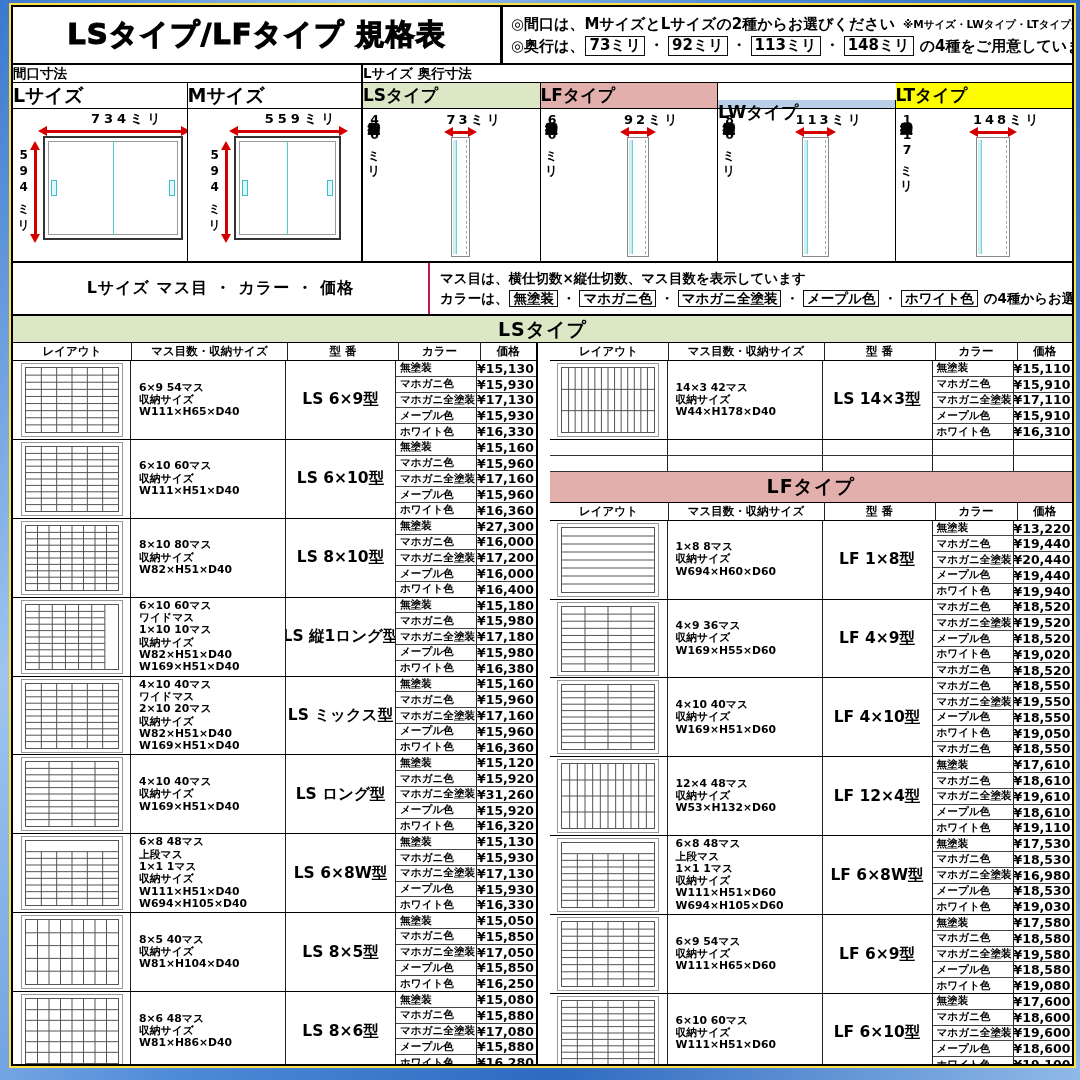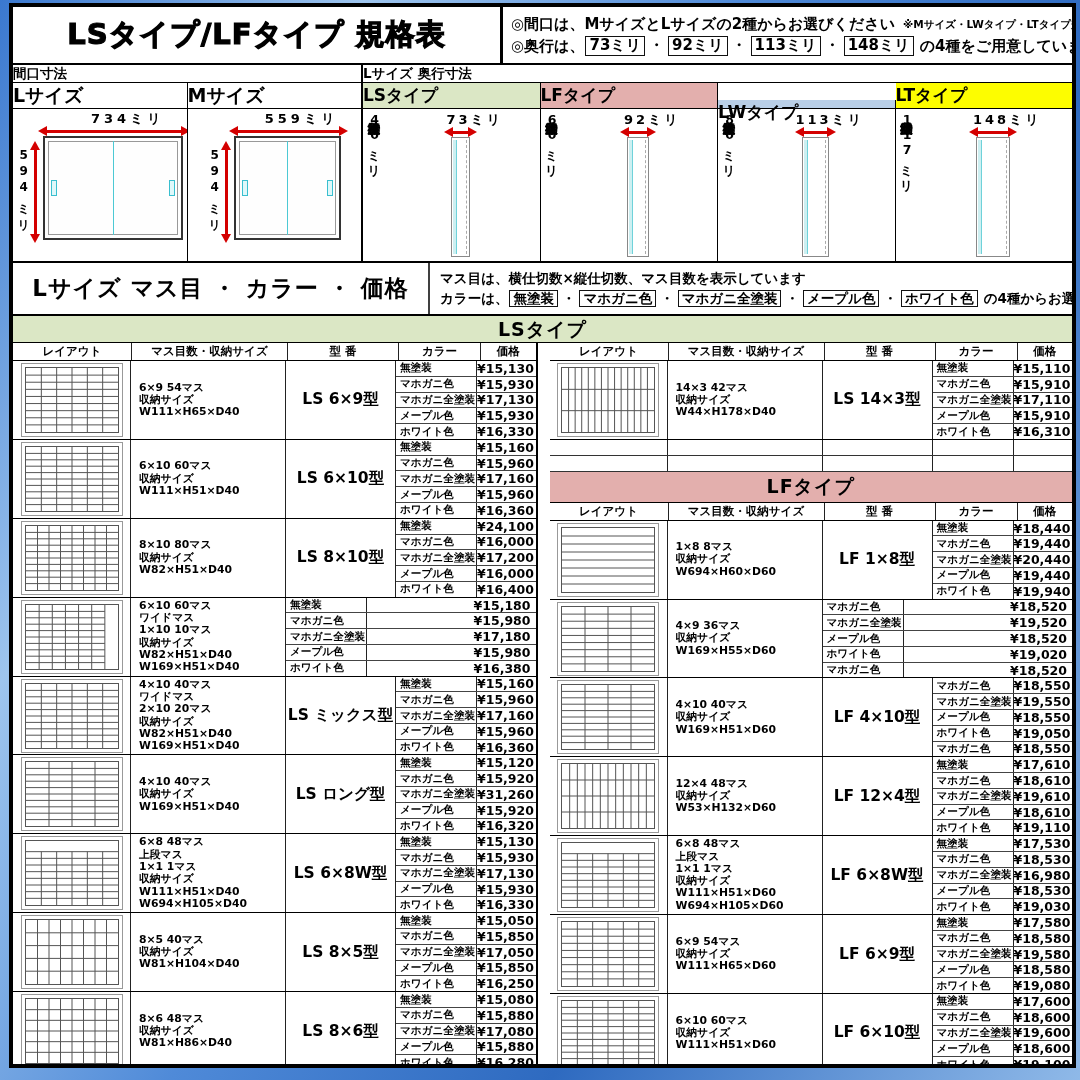--- a/index.html
+++ b/index.html
@@ -2,21 +2,21 @@
 <html><head>
 <meta charset="utf-8">
 <style>
   html,body{margin:0;padding:0;}
   body{
     width:1080px;height:1080px;position:relative;overflow:hidden;
     font-family:"DejaVu Sans","Liberation Sans",sans-serif;
     background:linear-gradient(118deg,#3a78cf 0%,#9ec5ee 22%,#4f8ad8 45%,#2e6ac0 68%,#8fb9e8 100%);
     color:#000;font-weight:bold;
   }
-  .mat{position:absolute;top:3px;left:9px;right:4px;bottom:12px;background:#000000;padding:2px;box-sizing:border-box;}
+  .mat{position:absolute;top:3px;left:9px;right:4px;bottom:12px;background:#fde047;padding:2px;box-sizing:border-box;}
   .sheet{width:100%;height:100%;box-sizing:border-box;border:2.5px solid #000;background:#fff;
          display:flex;flex-direction:column;overflow:hidden;}
   
   .secA{height:56px;flex:none;display:flex;border-bottom:2px solid #000;}
   .title-cell{width:487px;flex:none;border-right:3px solid #000;display:flex;align-items:center;justify-content:center;}
   .main-title{font-size:29px;font-weight:900;letter-spacing:1px;-webkit-text-stroke:1.2px #000;}
   .notes-cell{flex:1;padding:3px 6px 2px 8px;display:flex;flex-direction:column;justify-content:center;gap:2px;}
   .note-line{display:flex;align-items:center;white-space:nowrap;font-size:15px;}
   .note-small{font-size:10.5px;margin-left:8px;}
   .boxed{border:1.5px solid #111;padding:0 3px;margin:0 1px;display:inline-block;line-height:1.15;}
@@ -49,21 +49,21 @@
   .cab-h{position:absolute;top:42%;width:4px;height:14px;border:1px solid #39bfcf;background:#dff8fa;}
   
   .depth-cell-inner{display:flex;height:100%;padding-top:3px;box-sizing:border-box;}
   .depth-vlabel{writing-mode:vertical-rl;text-orientation:upright;font-size:12.5px;line-height:15px;letter-spacing:0px;margin-left:4px;flex:none;}
   .depth-center{flex:1;display:flex;flex-direction:column;align-items:center;}
   .depth-rect{border:1px solid #888;background:#fff;position:relative;height:118px;}
   .dr-line{position:absolute;left:1px;top:2px;bottom:2px;width:3px;background:#cdeff1;border-right:1px solid #6fd2da;}
   .dr-dash{position:absolute;right:2px;top:2px;bottom:2px;width:0;border-right:1px dashed #aaa;}
   
   .secC{height:51px;flex:none;display:flex;border-bottom:2px solid #000;}
-  .secC-title{width:415px;flex:none;border-right:2px solid #404040;display:flex;align-items:center;justify-content:center;font-size:23px;font-weight:900;letter-spacing:1px;}
+  .secC-title{width:415px;flex:none;border-right:2px solid #be185d;display:flex;align-items:center;justify-content:center;font-size:16px;font-weight:900;letter-spacing:1px;}
   .secC-notes{flex:1;padding:2px 4px 2px 10px;display:flex;flex-direction:column;justify-content:center;gap:2px;}
   .secC-notes .note-line{font-size:13.5px;}
   
   .banner{flex:none;text-align:center;font-size:19px;font-weight:900;letter-spacing:1px;border-bottom:1.5px solid #000;line-height:26px;height:26px;}
   
   .bodywrap{flex:1;display:flex;overflow:hidden;gap:12px;}
   .thalf{width:50%;display:flex;flex-direction:column;overflow:hidden;}
   .thalf.left{border-right:2px solid #000;}
   .hrow{height:17px;flex:none;display:flex;border-bottom:1.5px solid #000;}
   .hcell{border-right:1px solid #222;text-align:center;font-size:11.5px;line-height:16px;overflow:hidden;white-space:nowrap;}
@@ -366,21 +366,21 @@
             </div>
             <div class="cell c-spec">
               <div class="spec-line">8×10 80マス</div>
               <div class="spec-line">収納サイズ</div>
               <div class="spec-line">W82×H51×D40</div>
             </div>
             <div class="cell c-model">LS 8×10型</div>
             <div class="c-pricing">
               <div class="psub">
                 <div class="ps-color">無塗装</div>
-                <div class="ps-price">¥24,100</div>
+                <div class="ps-price">¥27,300</div>
               </div>
               <div class="psub">
                 <div class="ps-color">マホガニ色</div>
                 <div class="ps-price">¥16,000</div>
               </div>
               <div class="psub">
                 <div class="ps-color">マホガニ全塗装</div>
                 <div class="ps-price">¥17,200</div>
               </div>
               <div class="psub">
@@ -416,20 +416,21 @@
               </div>
             </div>
             <div class="cell c-spec">
               <div class="spec-line">6×10 60マス</div>
               <div class="spec-line">ワイドマス</div>
               <div class="spec-line">1×10 10マス</div>
               <div class="spec-line">収納サイズ</div>
               <div class="spec-line">W82×H51×D40</div>
               <div class="spec-line">W169×H51×D40</div>
             </div>
+            <div class="cell c-model">LS 縦1ロング型</div>
             <div class="c-pricing">
               <div class="psub">
                 <div class="ps-color">無塗装</div>
                 <div class="ps-price">¥15,180</div>
               </div>
               <div class="psub">
                 <div class="ps-color">マホガニ色</div>
                 <div class="ps-price">¥15,980</div>
               </div>
               <div class="psub">
@@ -792,21 +793,21 @@
             </div>
             <div class="cell c-spec">
               <div class="spec-line">1×8 8マス</div>
               <div class="spec-line">収納サイズ</div>
               <div class="spec-line">W694×H60×D60</div>
             </div>
             <div class="cell c-model">LF 1×8型</div>
             <div class="c-pricing">
               <div class="psub">
                 <div class="ps-color">無塗装</div>
-                <div class="ps-price">¥18,440</div>
+                <div class="ps-price">¥13,220</div>
               </div>
               <div class="psub">
                 <div class="ps-color">マホガニ色</div>
                 <div class="ps-price">¥19,440</div>
               </div>
               <div class="psub">
                 <div class="ps-color">マホガニ全塗装</div>
                 <div class="ps-price">¥20,440</div>
               </div>
               <div class="psub">
@@ -835,20 +836,21 @@
                   <line x1="0" y1="56" x2="92" y2="56" stroke="#555" stroke-width="1" vector-effect="non-scaling-stroke"></line>
                   <line x1="0" y1="64" x2="92" y2="64" stroke="#555" stroke-width="1" vector-effect="non-scaling-stroke"></line>
                 </svg>
               </div>
             </div>
             <div class="cell c-spec">
               <div class="spec-line">4×9 36マス</div>
               <div class="spec-line">収納サイズ</div>
               <div class="spec-line">W169×H55×D60</div>
             </div>
+            <div class="cell c-model">LF 4×9型</div>
             <div class="c-pricing">
               <div class="psub">
                 <div class="ps-color">マホガニ色</div>
                 <div class="ps-price">¥18,520</div>
               </div>
               <div class="psub">
                 <div class="ps-color">マホガニ全塗装</div>
                 <div class="ps-price">¥19,520</div>
               </div>
               <div class="psub">

